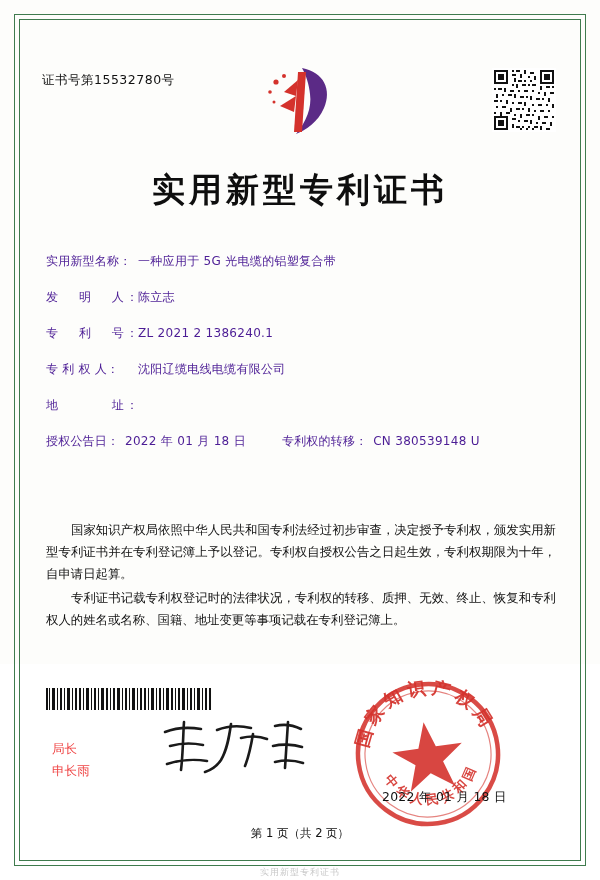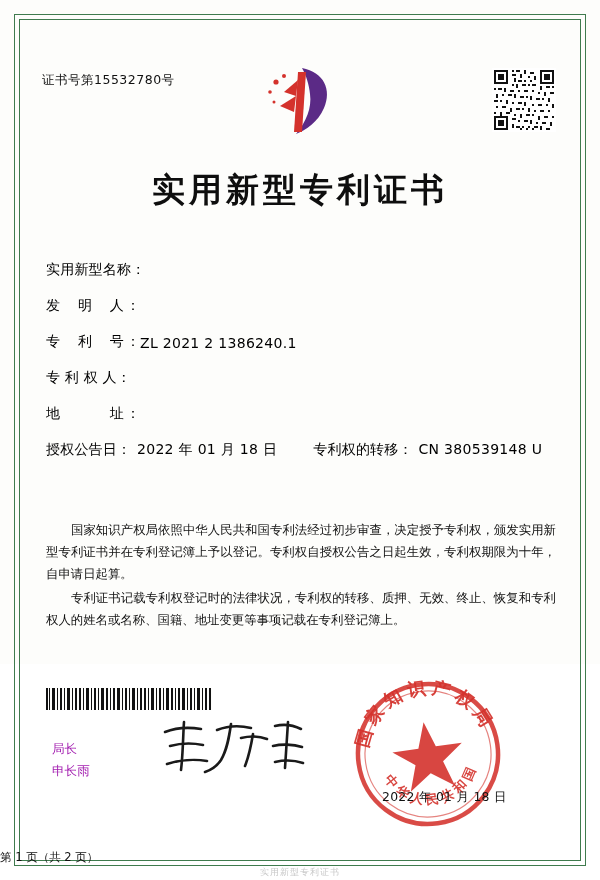--- a/index.html
+++ b/index.html
@@ -71,24 +71,24 @@
   }
 
   
   .fields {
     position: absolute;
     left: 46px; top: 243px;
     width: 512px;
   }
   .frow {
     display: flex;
-    align-items: flex-end;
+    align-items: center;
     height: 36px;
-    font-size: 14px;
-    color: #000000;
+    font-size: 12px;
+    color: #4c1d95;
     white-space: nowrap;
   }
   .flabel {
     width: 92px;
     flex: 0 0 92px;
     letter-spacing: 0.2px;
   }
   .flabel.spaced {
     display: flex;
     justify-content: space-between;
@@ -136,21 +136,21 @@
     left: 46px; top: 688px;
     width: 166px; height: 22px;
   }
 
   
   .sig-labels {
     position: absolute;
     left: 52px; top: 738px;
     font-size: 12.6px;
     line-height: 22px;
-    color: #a21caf;
+    color: #ef4444;
   }
   .sig-script {
     position: absolute;
     left: 155px; top: 716px;
     width: 160px; height: 62px;
   }
 
   
   .seal {
     position: absolute;
@@ -161,22 +161,23 @@
     position: absolute;
     left: 382px; top: 789px;
     font-size: 12.4px;
     color: #111;
     letter-spacing: 0.3px;
   }
 
   
   .page-num {
     position: absolute;
-    left: 0; top: 850px;
+    left: 0; top: 826px;
     width: 600px;
+    text-align: center;
     font-size: 11.5px;
     color: #111;
   }
   .footer-faint {
     position: absolute;
     left: 0; top: 866px;
     width: 600px;
     text-align: center;
     font-size: 9px;
     color: #c8c8c8;
@@ -309,44 +310,47 @@
       </g>
     </svg>
   </div>
 
   <div class="doc-title">实用新型专利证书</div>
 
   <div class="fields">
 
     <div class="frow">
       <div class="flabel"><span>实用新型名称</span>：</div>
+      <div class="fvalue">一种应用于 5G 光电缆的铝塑复合带</div>
     </div>
 
     <div class="frow">
       <div class="flabel spaced">
         <span>发</span>
         <span>明</span>
         <span>人</span>
       </div>
       <div class="flabel-colon">：</div>
+      <div class="fvalue">陈立志</div>
     </div>
 
     <div class="frow">
       <div class="flabel spaced">
         <span>专</span>
         <span>利</span>
         <span>号</span>
       </div>
       <div class="flabel-colon">：</div>
       <div class="fvalue">ZL 2021 2 1386240.1</div>
     </div>
 
 
     <div class="frow">
       <div class="flabel"><span>专 利 权 人</span>：</div>
+      <div class="fvalue">沈阳辽缆电线电缆有限公司</div>
     </div>
 
     <div class="frow">
       <div class="flabel spaced">
         <span>地</span>
         <span>址</span>
       </div>
       <div class="flabel-colon">：</div>
     </div>
 

